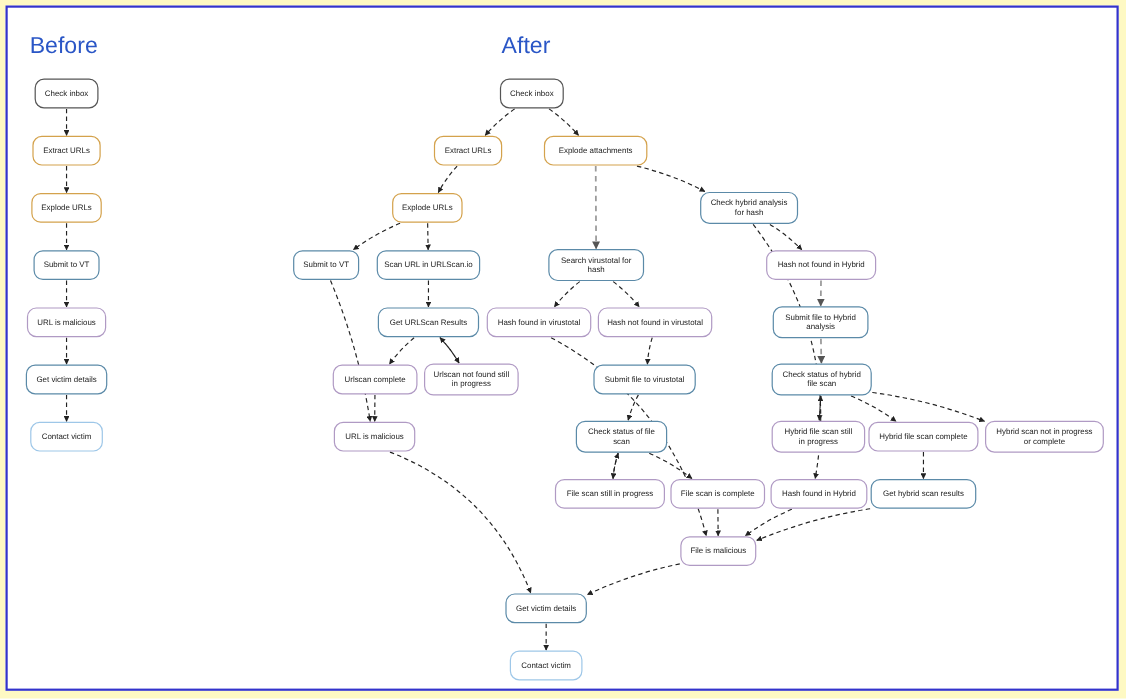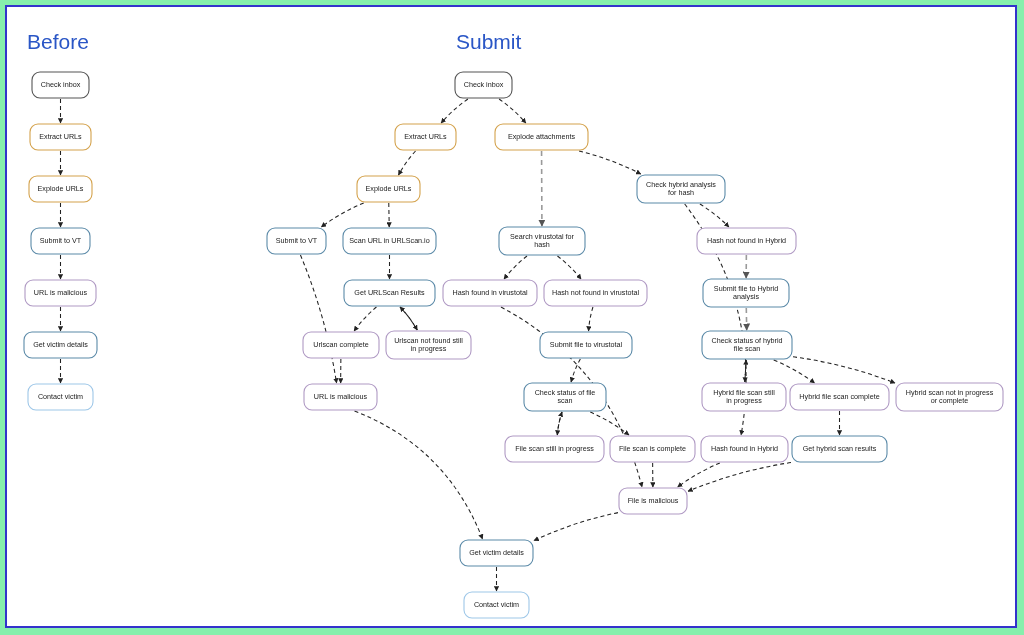--- a/index.html
+++ b/index.html
@@ -10,21 +10,21 @@
   body {
     width: 1024px;
     height: 635px;
     font-family: "Liberation Sans", sans-serif;
     overflow: hidden;
   }
   #canvas {
     position: relative;
     width: 1024px;
     height: 635px;
-    background: #86efac;
+    background: #fef9c3;
   }
   .frame {
     position: absolute;
     left: 5px;
     top: 5px;
     width: 1012px;
     height: 623px;
     border: 2px solid #3333cc;
     box-sizing: border-box;
     background: #ffffff;
@@ -57,21 +57,21 @@
   .edge { fill: none; stroke: #222222; stroke-width: 1.05; stroke-dasharray: 4 3; }
   .edge-grey { fill: none; stroke: #9a9a9a; stroke-width: 1.6; stroke-dasharray: 5 4; }
 </style>
 </head>
 <body>
 
 <div id="canvas">
   <div class="frame" style="border-color: rgb(51, 51, 204);"></div>
 
   <div class="section-title" id="title-before" style="color: rgb(42, 86, 198);">Before</div>
-  <div class="section-title" id="title-after" style="color: rgb(42, 86, 198);">Submit</div>
+  <div class="section-title" id="title-after" style="color: rgb(42, 86, 198);">After</div>
 
   <svg class="diagram" viewBox="0 0 1024 635" xmlns="http://www.w3.org/2000/svg">
     <defs>
       <marker id="arrow" viewBox="0 0 10 10" refX="9" refY="5" markerWidth="5" markerHeight="5" orient="auto-start-reverse">
         <path d="M 0 0 L 10 5 L 0 10 z" fill="#222222"></path>
       </marker>
       <marker id="arrow-grey" viewBox="0 0 10 10" refX="9" refY="5" markerWidth="4.5" markerHeight="4.5" orient="auto-start-reverse">
         <path d="M 0 0 L 10 5 L 0 10 z" fill="#555555"></path>
       </marker>
     </defs>

